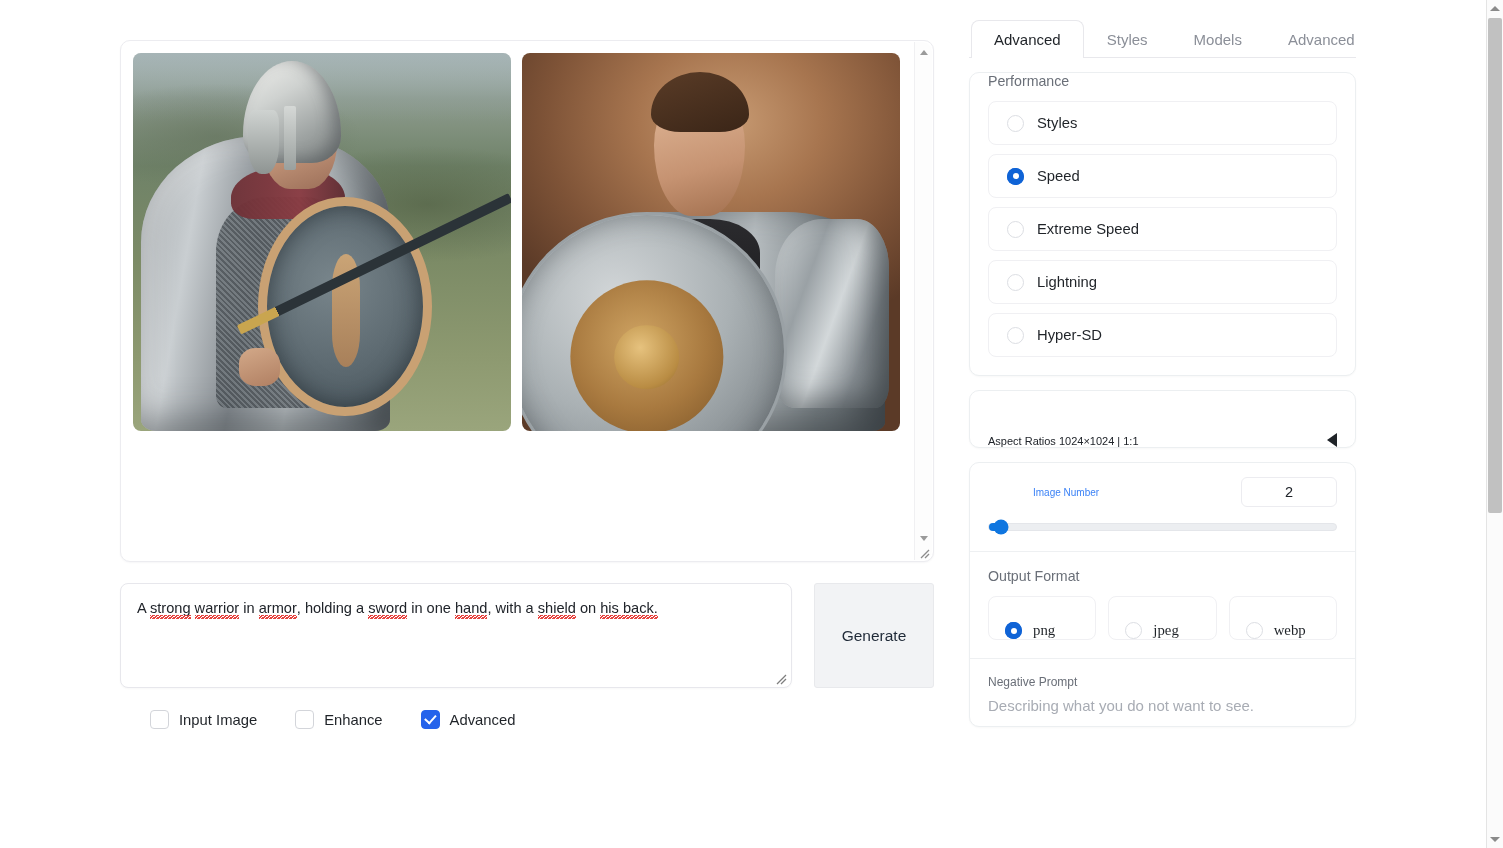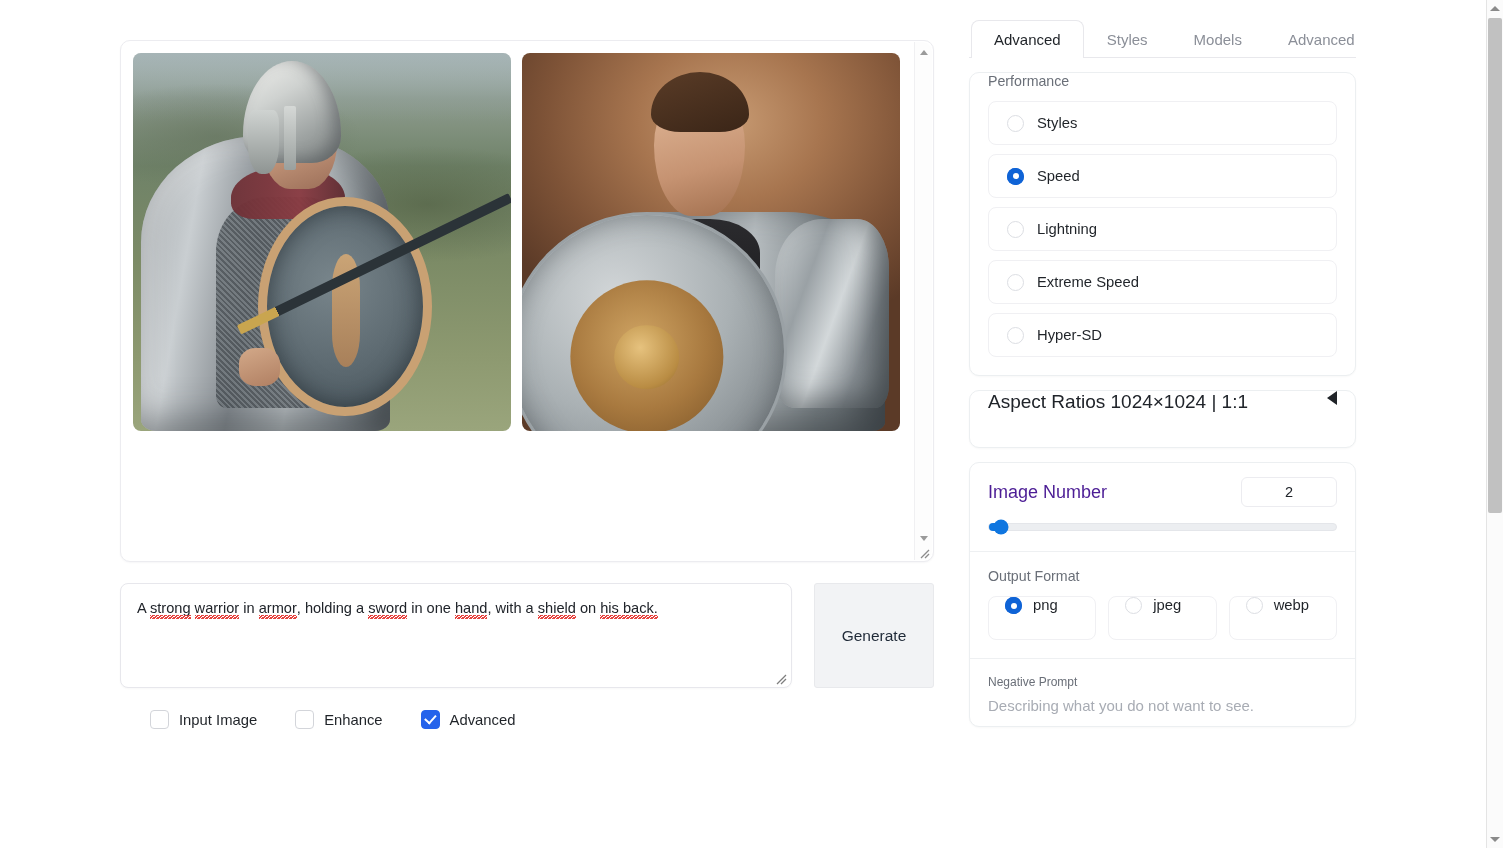--- a/index.html
+++ b/index.html
@@ -297,47 +297,48 @@
   }
   .radio-dot {
     width: 17px; height: 17px; border-radius: 50%; border: 1.6px solid #dcdee3; background: #fff; flex: none;
     display: flex; align-items: center; justify-content: center;
   }
   .radio-dot.sel { border: none; background: #0f63d6; box-shadow: inset 0 0 0 4.5px #0f63d6; }
   .radio-dot.sel::after { content: ""; width: 6px; height: 6px; border-radius: 50%; background: #fff; }
   .radio-label { font-size: 14.8px; color: #1f2328; }
 
   .accordion {
-    height: 56px; display: flex; align-items: flex-start; justify-content: space-between;
-    padding: 0 18px; font-size: 19px; color: #20242a; cursor: pointer;
+    height: 56px; display: flex; align-items: flex-end; justify-content: space-between;
+    padding: 0 18px; font-size: 11px; color: #20242a; cursor: pointer;
   }
   .caret-left { width: 0; height: 0; border-top: 7px solid transparent; border-bottom: 7px solid transparent; border-right: 10px solid #1f2328; }
 
   .slider-card-pad { padding: 14px 18px 20px; }
   .slider-head { display: flex; align-items: center; justify-content: space-between; }
-  .slider-label { font-size: 18px; color: #4c1d95; }
+  .slider-label { font-size: 10px; color: #3b82f6; margin-left: 45px; }
   .num-box {
     width: 96px; height: 30px; border: 1px solid #ececf0; border-radius: 6px; background: #fff;
     display: flex; align-items: center; justify-content: center; font-size: 14.5px; color: #20242a;
   }
   .slider-track {
     margin-top: 16px; position: relative; height: 8px; border-radius: 5px;
     background: #eceef1; border: 1px solid #e4e6ea;
   }
   .slider-fill { position: absolute; left: 0; top: -1px; height: 8px; width: 4.2%; background: #0f76e0; border-radius: 5px 0 0 5px; }
   .slider-thumb {
     position: absolute; left: 3.6%; top: 50%; transform: translate(-50%,-50%);
     width: 15px; height: 15px; border-radius: 50%; background: #0f76e0;
   }
 
   .format-row { display: flex; gap: 12px; margin-top: 2px; }
   .format-item {
     height: 44px; border: 1px solid #f0f0f3; border-radius: 8px; background: #fff;
-    display: flex; align-items: flex-start; gap: 11px; padding: 0 16px; cursor: pointer;
+    display: flex; align-items: flex-end; gap: 11px; padding: 0 16px; cursor: pointer;
     flex: 1;
+    font-family: Liberation Serif, serif;
   }
 
   .divider { height: 1px; background: #eef0f2; }
   .neg-pad { padding: 16px 18px 12px; }
   .neg-title { font-size: 12px; color: #6a6f78; margin-bottom: 8px; }
   .neg-placeholder { font-size: 15px; color: #a8acb4; }
 </style>
 </head>
 <body>
 
@@ -438,25 +439,25 @@
             <div class="radio-item">
               <span class="radio-dot"></span>
               <span class="radio-label">Styles</span>
             </div>
             <div class="radio-item">
               <span class="radio-dot sel"></span>
               <span class="radio-label">Speed</span>
             </div>
             <div class="radio-item">
               <span class="radio-dot"></span>
-              <span class="radio-label">Lightning</span>
+              <span class="radio-label">Extreme Speed</span>
             </div>
             <div class="radio-item">
               <span class="radio-dot"></span>
-              <span class="radio-label">Extreme Speed</span>
+              <span class="radio-label">Lightning</span>
             </div>
             <div class="radio-item">
               <span class="radio-dot"></span>
               <span class="radio-label">Hyper-SD</span>
             </div>
           </div>
         </div>
       </div>
 
       <div class="card">

